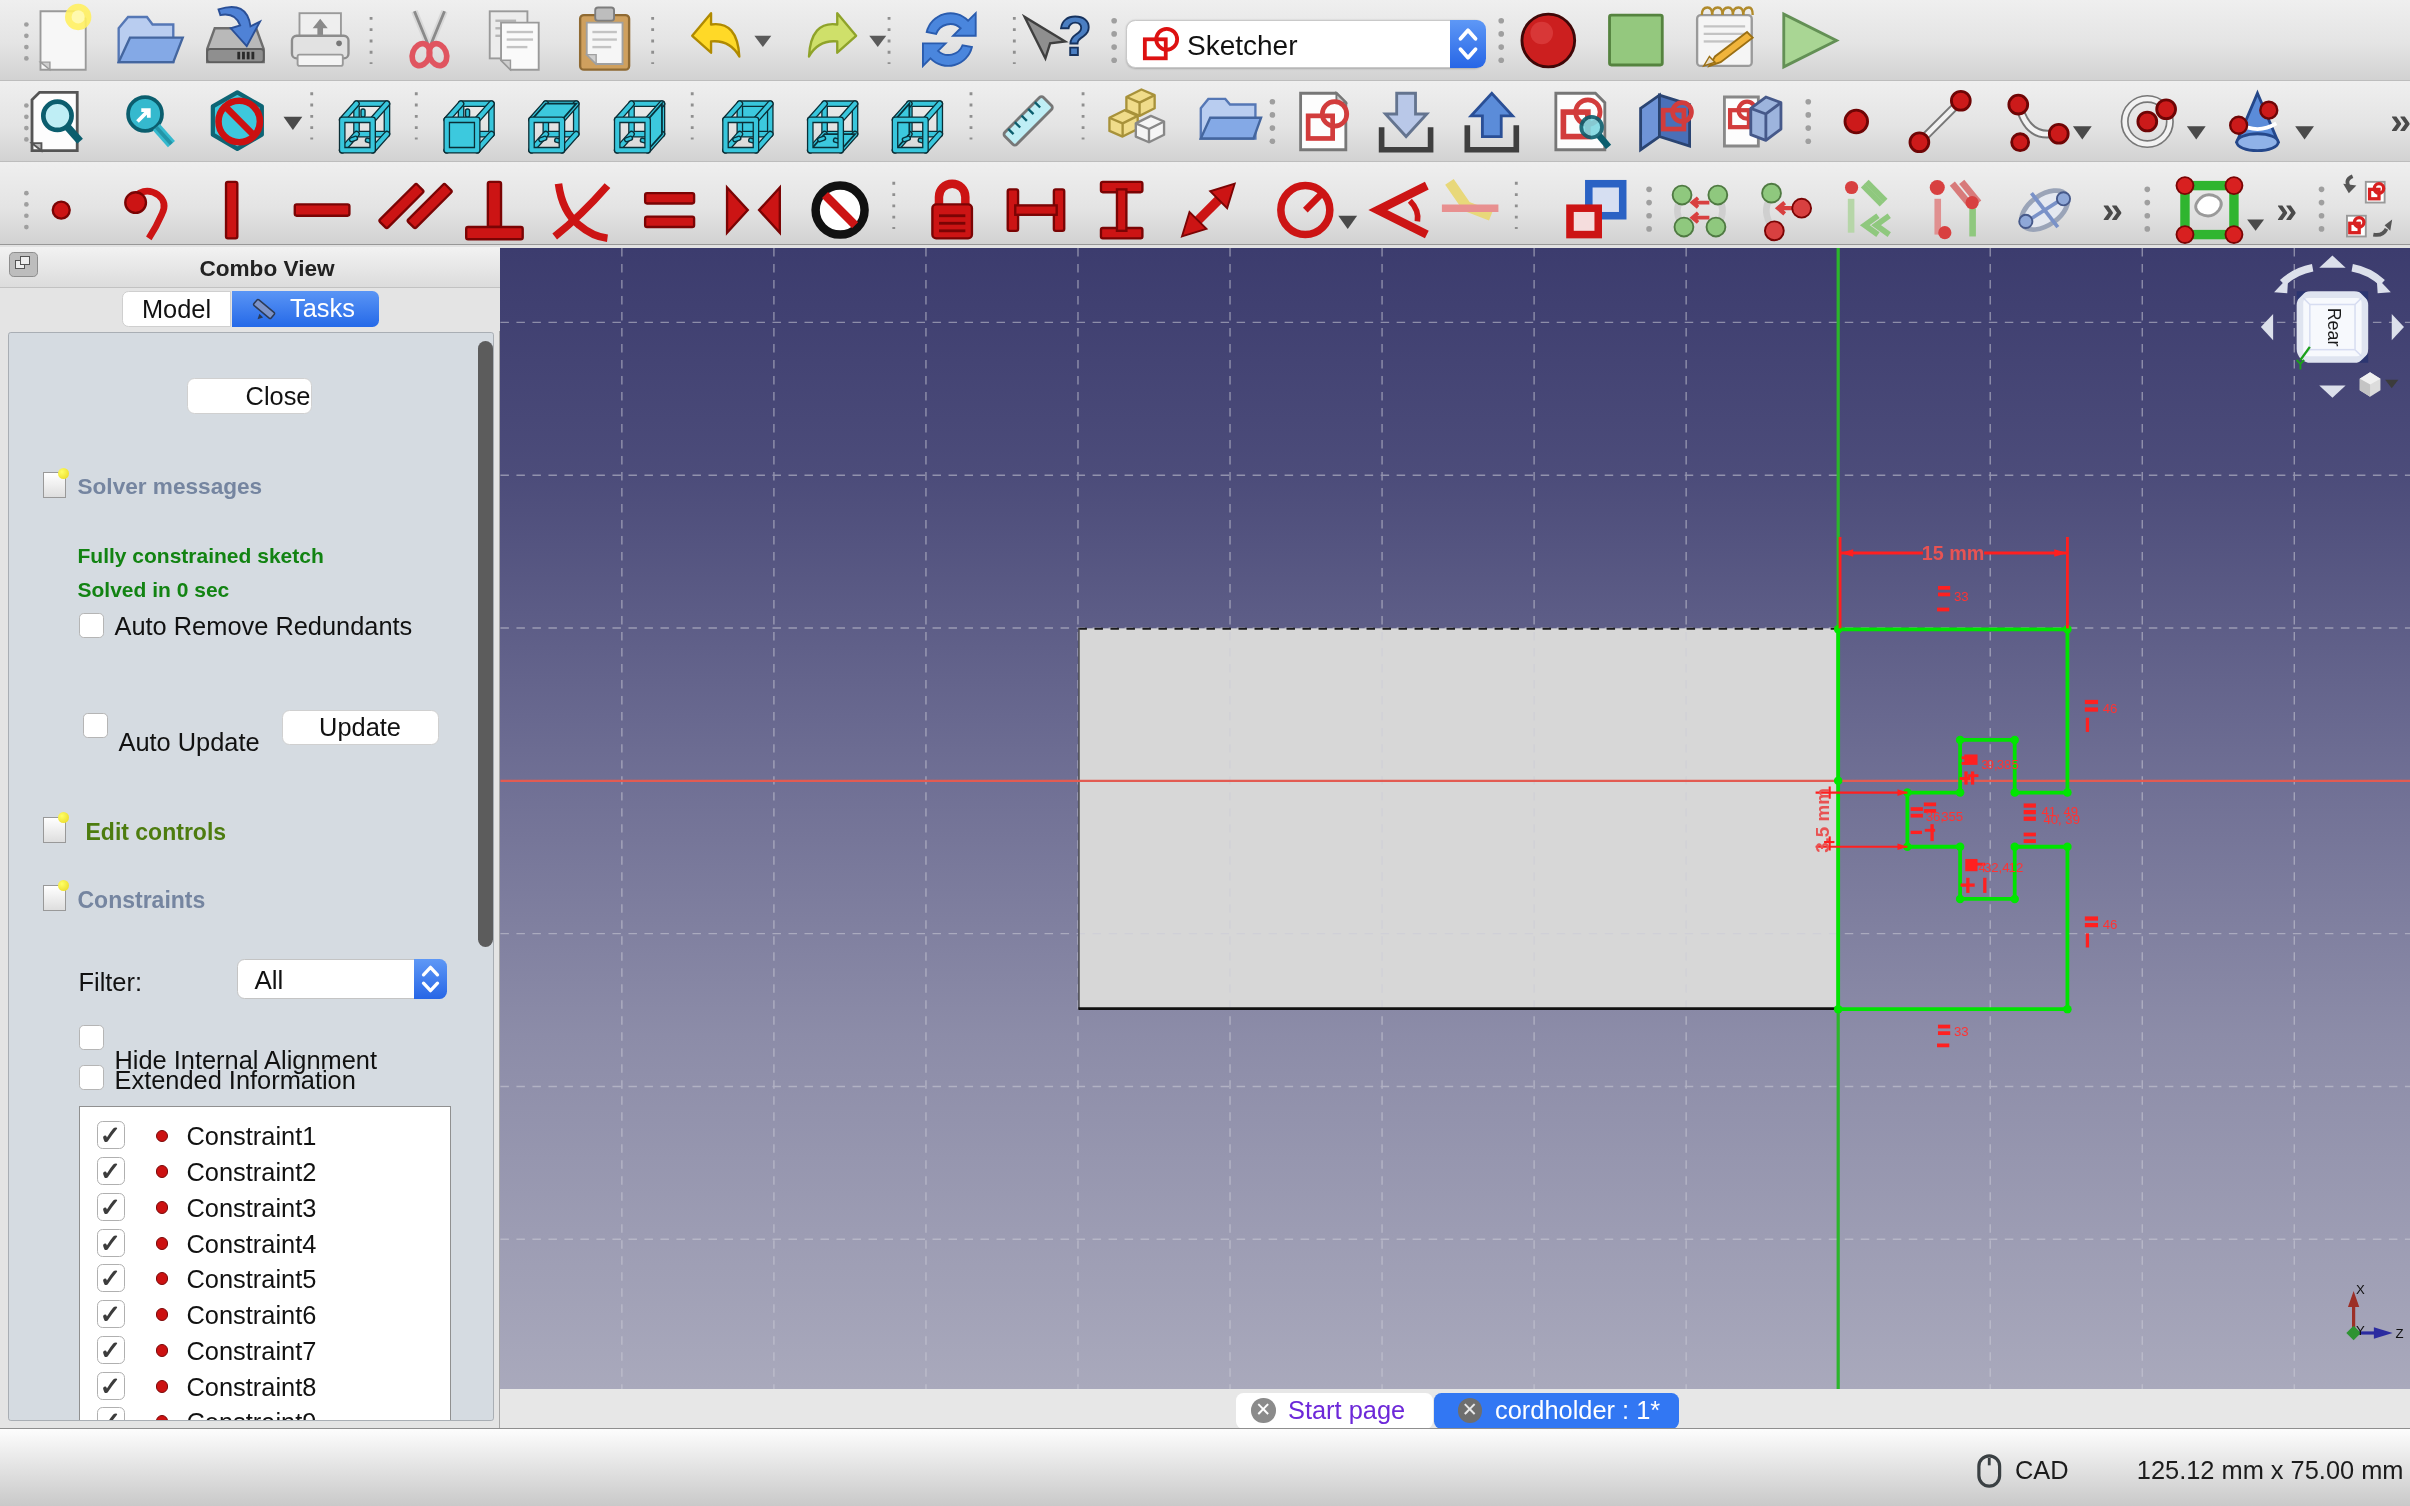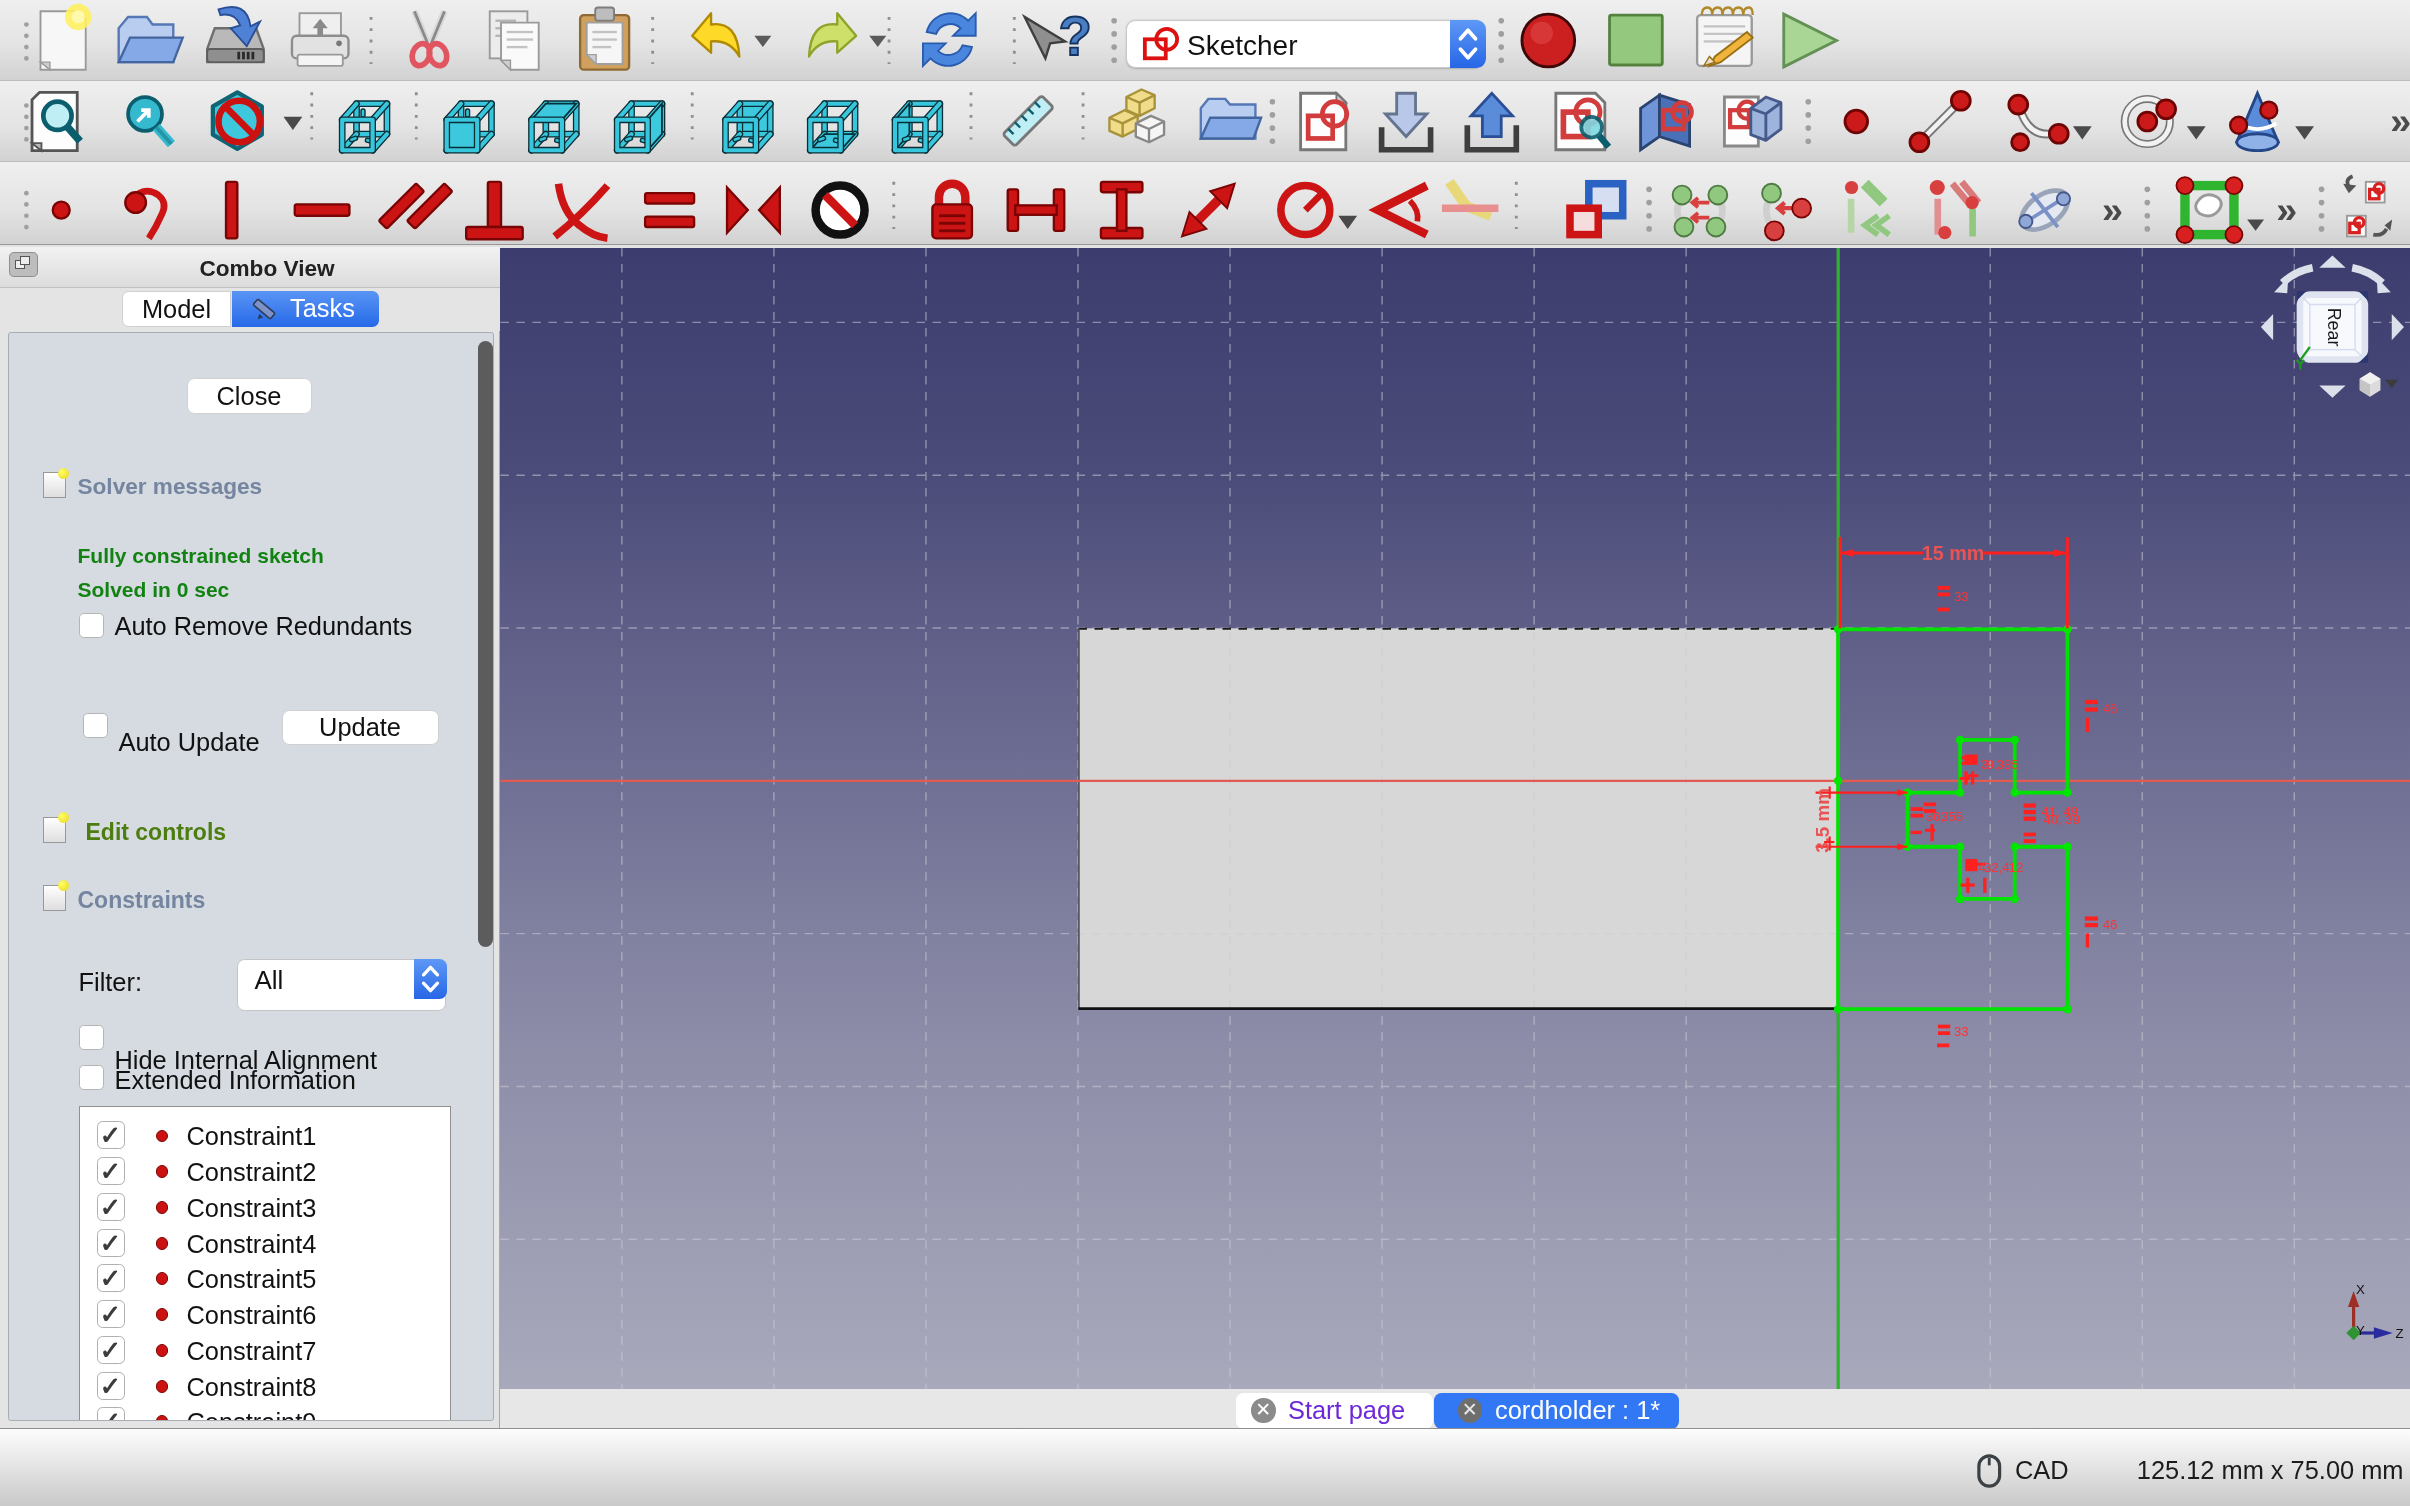--- a/index.html
+++ b/index.html
@@ -629,42 +629,42 @@
     <div class="abs" style="left:122px;top:2.8px;width:109px;height:36px;background:#fff;border:0.9px solid #cfcfcf;border-radius:6.6px 0 0 6.6px;text-align:center;font-size:25.4px;color:#111;line-height:35px;">Model</div>
     <div class="abs" style="left:232px;top:2.8px;width:147px;height:36px;background:linear-gradient(#5a95f5,#2569e8);border-radius:0 6.6px 6.6px 0;color:#fff;font-size:25.4px;line-height:35px;">
       <svg width="32" height="28" viewBox="0 0 34 30" style="position:absolute;left:17px;top:3.8px;">
         <rect x="4" y="11" width="24" height="8" rx="1.5" transform="rotate(40 16 15)" fill="#7d93c8" stroke="#2c3a56" stroke-width="1.6"></rect>
         <polygon points="9,26 15,24 11,20" fill="#2c3a56" transform="rotate(0)"></polygon>
       </svg>
       <span style="margin-left:58px;">Tasks</span>
     </div>
   </div>
   <div class="abs" style="left:7.5px;top:85px;width:486px;height:1089px;background:#d5dbe1;border:0.9px solid #a9aeb4;border-radius:2.8px;overflow:hidden;">
-    <div class="abs" style="left:178px;top:45px;width:125px;height:36px;background:#fff;border:0.9px solid #d0d0d0;border-radius:7.5px;text-align:center;font-size:25.4px;color:#111;line-height:34px;">Close</div>
+    <div class="abs" style="left:178px;top:45px;width:125px;height:36px;background:#fff;border:0.9px solid #d0d0d0;border-radius:7.5px;text-align:right;font-size:25.4px;color:#111;line-height:34px;">Close</div>
 
     <div class="abs" style="left:34px;top:139px;width:23.5px;height:26px;background:linear-gradient(#fff,#dedede);border:0.9px solid #999;"></div>
     <div class="abs" style="left:49px;top:135px;width:11.3px;height:11.3px;background:radial-gradient(circle at 35% 35%, #ffff66, #e8d51f);border-radius:50%;"></div>
     <div class="abs" style="left:69px;top:141px;font-size:22.6px;font-weight:bold;color:#7585a0;">Solver messages</div>
     <div class="abs" style="left:69px;top:211px;font-size:21px;font-weight:bold;color:#128312;">Fully constrained sketch</div>
     <div class="abs" style="left:69px;top:245px;font-size:21px;font-weight:bold;color:#128312;">Solved in 0 sec</div>
     <div class="cb" style="left:70px;top:280px;width:25.4px;height:25.4px;"></div>
     <div class="abs" style="left:106px;top:279px;font-size:25.4px;color:#111;">Auto Remove Redundants</div>
     <div class="cb" style="left:74px;top:380px;width:25.4px;height:25.4px;"></div>
     <div class="abs" style="left:110px;top:379px;font-size:25.4px;color:#111;margin-top:16px;">Auto Update</div>
     <div class="abs" style="left:273px;top:377px;width:157px;height:35px;background:#fff;border:0.9px solid #d0d0d0;border-radius:7.5px;text-align:center;font-size:25.4px;color:#111;line-height:33px;">Update</div>
 
     <div class="abs" style="left:34px;top:484px;width:23.5px;height:26px;background:linear-gradient(#fff,#dedede);border:0.9px solid #999;"></div>
     <div class="abs" style="left:49px;top:479px;width:11.3px;height:11.3px;background:radial-gradient(circle at 35% 35%, #ffff66, #e8d51f);border-radius:50%;"></div>
     <div class="abs" style="left:77px;top:486px;font-size:23px;font-weight:bold;color:#4d7c0f;">Edit controls</div>
 
     <div class="abs" style="left:34px;top:552px;width:23.5px;height:26px;background:linear-gradient(#fff,#dedede);border:0.9px solid #999;"></div>
     <div class="abs" style="left:49px;top:547px;width:11.3px;height:11.3px;background:radial-gradient(circle at 35% 35%, #ffff66, #e8d51f);border-radius:50%;"></div>
     <div class="abs" style="left:69px;top:554px;font-size:23px;font-weight:bold;color:#7585a0;">Constraints</div>
     <div class="abs" style="left:70px;top:635px;font-size:25.4px;color:#111;">Filter:</div>
-    <div class="abs" style="left:228px;top:626px;width:209px;height:52px;background:#fff;border:0.9px solid #c4c4c4;border-radius:7.5px;">
+    <div class="abs" style="left:228px;top:626px;width:209px;height:40px;background:#fff;border:0.9px solid #c4c4c4;border-radius:7.5px;">
       <div class="abs" style="left:17px;top:4.7px;font-size:26px;color:#111;">All</div>
       <div class="abs" style="left:176px;top:-0.9px;width:33px;height:40px;background:linear-gradient(#5e98f6,#2766e6);border-radius:0 7.5px 7.5px 0;">
         <svg width="33" height="40" viewBox="0 0 35 43">
             <path d="M10 17 L17.5 9 L25 17 M10 26 L17.5 34 L25 26" stroke="#fff" stroke-width="3.6" fill="none" stroke-linecap="round" stroke-linejoin="round"></path>
           </svg>
       </div>
     </div>
     <div class="cb" style="left:70px;top:692px;width:25.4px;height:25.4px;"></div>
     <div class="abs" style="left:106px;top:693px;font-size:25.4px;color:#111;margin-top:20px;">Hide Internal Alignment</div>
     <div class="cb" style="left:70px;top:732px;width:25.4px;height:25.4px;"></div>

